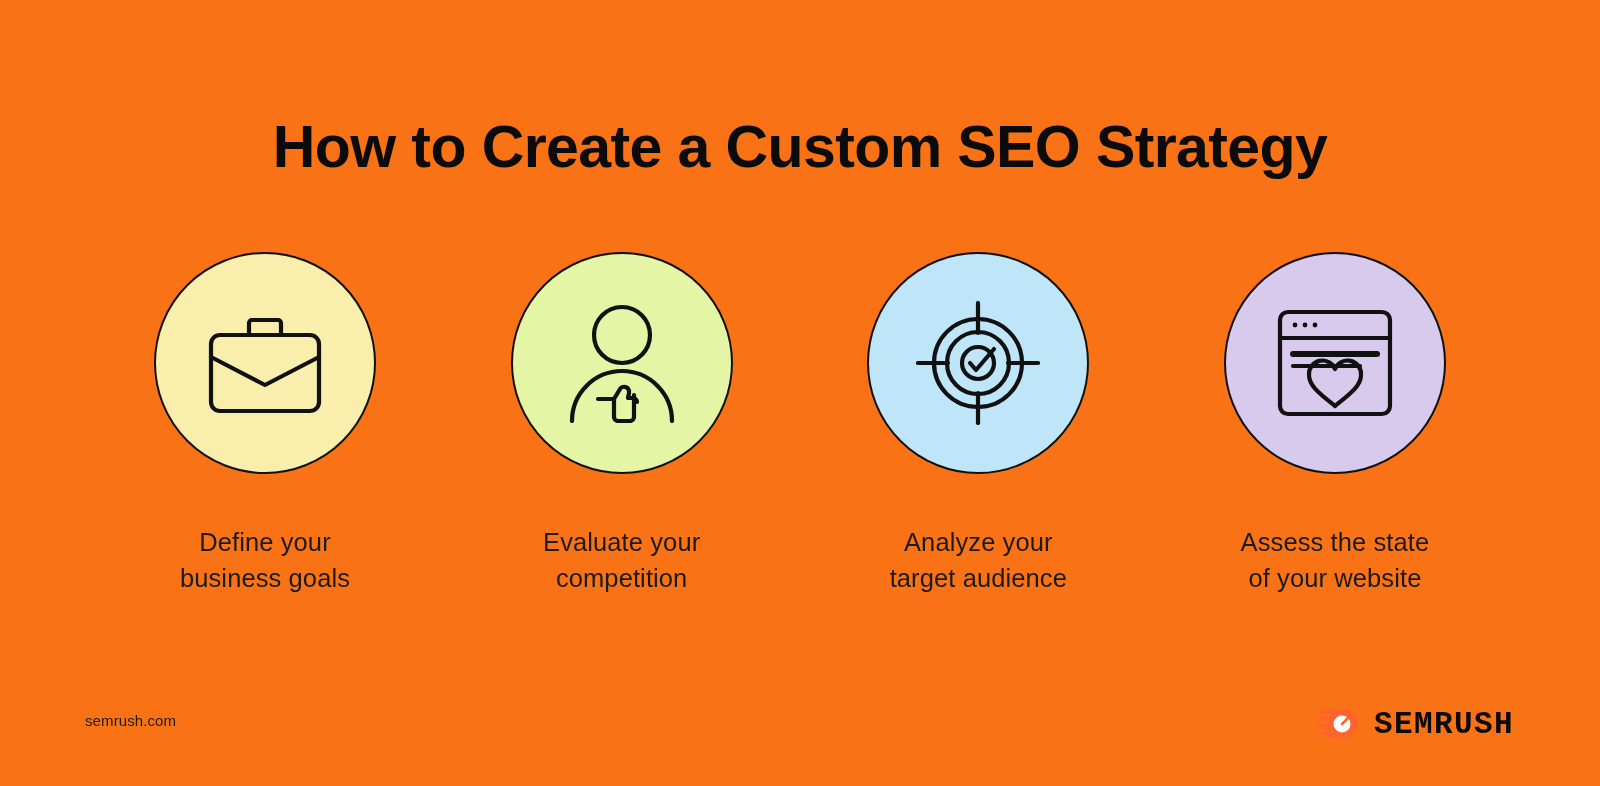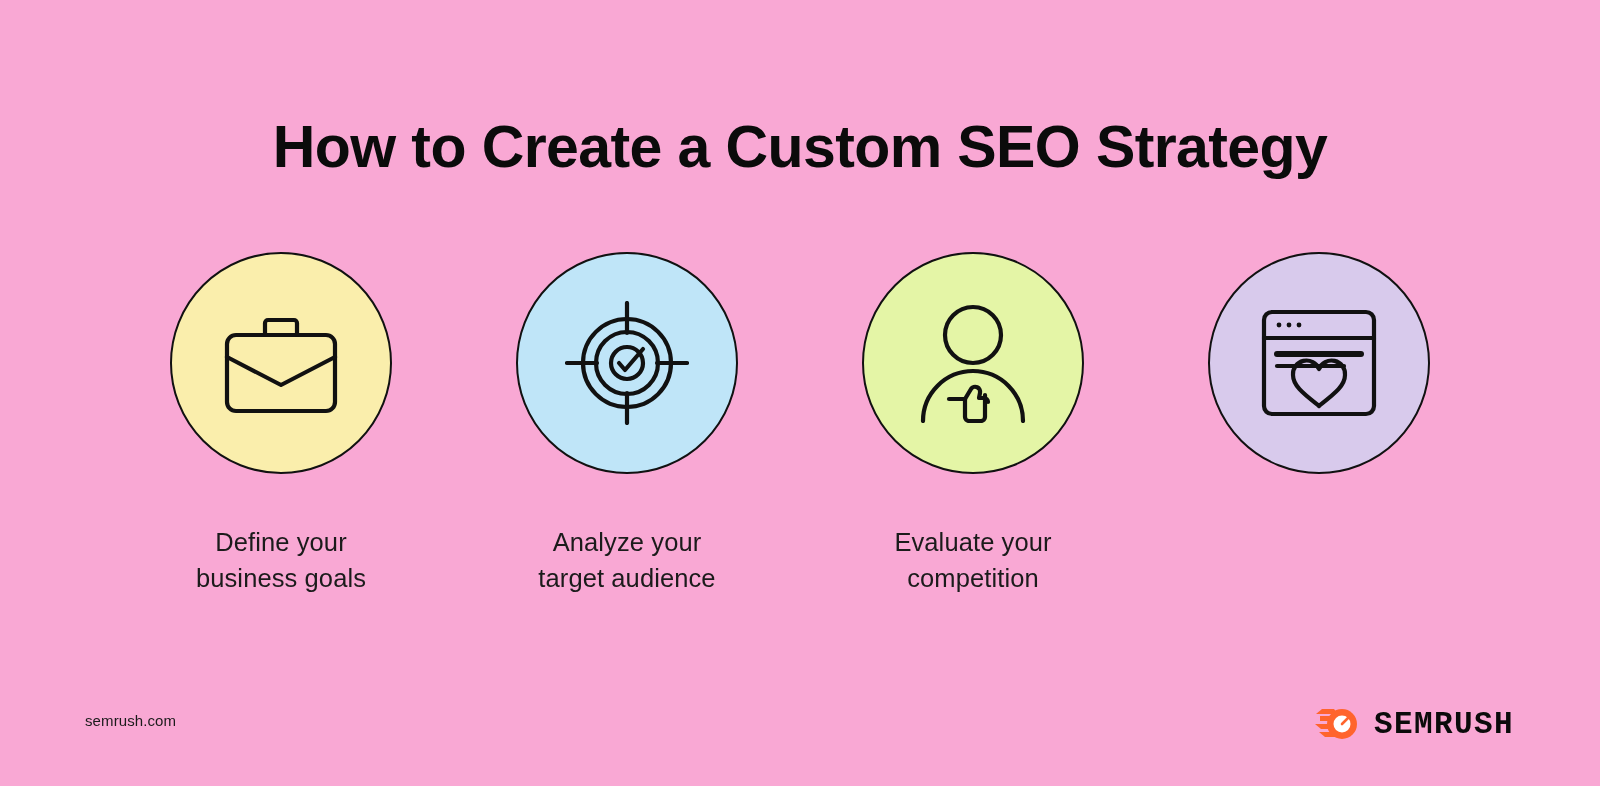--- a/index.html
+++ b/index.html
@@ -13,21 +13,21 @@
     height: 786px;
     font-family: "Liberation Sans", sans-serif;
     color: #111111;
     overflow: hidden;
     position: relative;
   }
   .canvas {
     position: relative;
     width: 1600px;
     height: 786px;
-    background: #f9a8d4;
+    background: #f97316;
     box-sizing: border-box;
   }
 
   
   .title {
     position: absolute;
     top: 76px;
     left: 0;
     width: 1600px;
     text-align: center;
@@ -39,21 +39,21 @@
     font-family: "Liberation Sans", sans-serif;
   }
 
   
   .steps {
     position: absolute;
     top: 252px;
     left: 92px;
     width: 1416px;
     display: flex;
-    justify-content: center;
+    justify-content: space-between;
     align-items: flex-start;
   }
   .step {
     width: 346px;
     display: flex;
     flex-direction: column;
     align-items: center;
   }
   .circle {
     width: 222px;
@@ -119,69 +119,71 @@
             <path d="M44 26 V14 a3 3 0 0 1 3-3 h26 a3 3 0 0 1 3 3 V26"></path>
             <path d="M6 48 L60 76 L114 48"></path>
           </svg>
         </span>
       </div>
       <div class="step-label">Define your
 business goals</div>
     </div>
 
     <div class="step">
+      <div class="circle" style="background: rgb(228, 245, 166); border-color: rgb(17, 17, 17);">
+        <span>
+          <svg width="122" height="120" viewBox="0 0 122 120" fill="none" stroke="#111111" stroke-width="4.2" stroke-linecap="round" stroke-linejoin="round">
+            <circle cx="61" cy="32" r="28"></circle>
+            <path d="M11 118 a50 50 0 0 1 100 0"></path>
+            <path d="M37 96 h16"></path>
+            <path d="M53 96 v18 a4 4 0 0 0 4 4 h12 a4 4 0 0 0 4 -4 v-22"></path>
+            <path d="M53 96 l6 -10 a5 5 0 0 1 9 4 l-1 5 h5 a4 4 0 0 1 4 4"></path>
+          </svg>
+        </span>
+      </div>
+      <div class="step-label">Evaluate your
+competition</div>
+    </div>
+
+    <div class="step">
       <div class="circle" style="background: rgb(191, 229, 248); border-color: rgb(17, 17, 17);">
         <span>
           <svg width="124" height="124" viewBox="0 0 124 124" fill="none" stroke="#111111" stroke-width="4.2" stroke-linecap="round" stroke-linejoin="round">
             <circle cx="62" cy="62" r="44"></circle>
             <circle cx="62" cy="62" r="31"></circle>
             <circle cx="62" cy="62" r="16"></circle>
             <path d="M62 2 V32"></path>
             <path d="M62 92 V122"></path>
             <path d="M2 62 H32"></path>
             <path d="M92 62 H122"></path>
             <path d="M54 62 L60 69 L78 48"></path>
           </svg>
         </span>
       </div>
       <div class="step-label">Analyze your
 target audience</div>
     </div>
 
     <div class="step">
-      <div class="circle" style="background: rgb(228, 245, 166); border-color: rgb(17, 17, 17);">
-        <span>
-          <svg width="122" height="120" viewBox="0 0 122 120" fill="none" stroke="#111111" stroke-width="4.2" stroke-linecap="round" stroke-linejoin="round">
-            <circle cx="61" cy="32" r="28"></circle>
-            <path d="M11 118 a50 50 0 0 1 100 0"></path>
-            <path d="M37 96 h16"></path>
-            <path d="M53 96 v18 a4 4 0 0 0 4 4 h12 a4 4 0 0 0 4 -4 v-22"></path>
-            <path d="M53 96 l6 -10 a5 5 0 0 1 9 4 l-1 5 h5 a4 4 0 0 1 4 4"></path>
-          </svg>
-        </span>
-      </div>
-      <div class="step-label">Evaluate your
-competition</div>
-    </div>
-
-    <div class="step">
       <div class="circle" style="background: rgb(216, 202, 236); border-color: rgb(17, 17, 17);">
         <span>
           <svg width="118" height="110" viewBox="0 0 118 110" fill="none" stroke="#111111" stroke-width="4.2" stroke-linecap="round" stroke-linejoin="round">
             <rect x="4" y="4" width="110" height="102" rx="8"></rect>
             <path d="M4 30 H114"></path>
             <circle cx="19" cy="17" r="2.4" fill="#111111" stroke="none"></circle>
             <circle cx="29" cy="17" r="2.4" fill="#111111" stroke="none"></circle>
             <circle cx="39" cy="17" r="2.4" fill="#111111" stroke="none"></circle>
             <path d="M17 46 H101" stroke-width="6"></path>
             <path d="M17 58 H84"></path>
             <path d="M59 98 C44 86 33 78 33 67 a13.5 13.5 0 0 1 26 -6 a13.5 13.5 0 0 1 26 6 c0 11 -11 19 -26 31 Z"></path>
           </svg>
         </span>
       </div>
+      <div class="step-label">Assess the state
+of your website</div>
     </div>
 
   </div>
 
   <div class="footer-url">semrush.com</div>
 
   <div class="brand">
     <span>
       <svg width="46" height="36" viewBox="0 0 46 36" fill="none">
         <path d="M0 10 L22 10 L22 15 L6 15 L6 10 Z" fill="#FF642D"></path>

